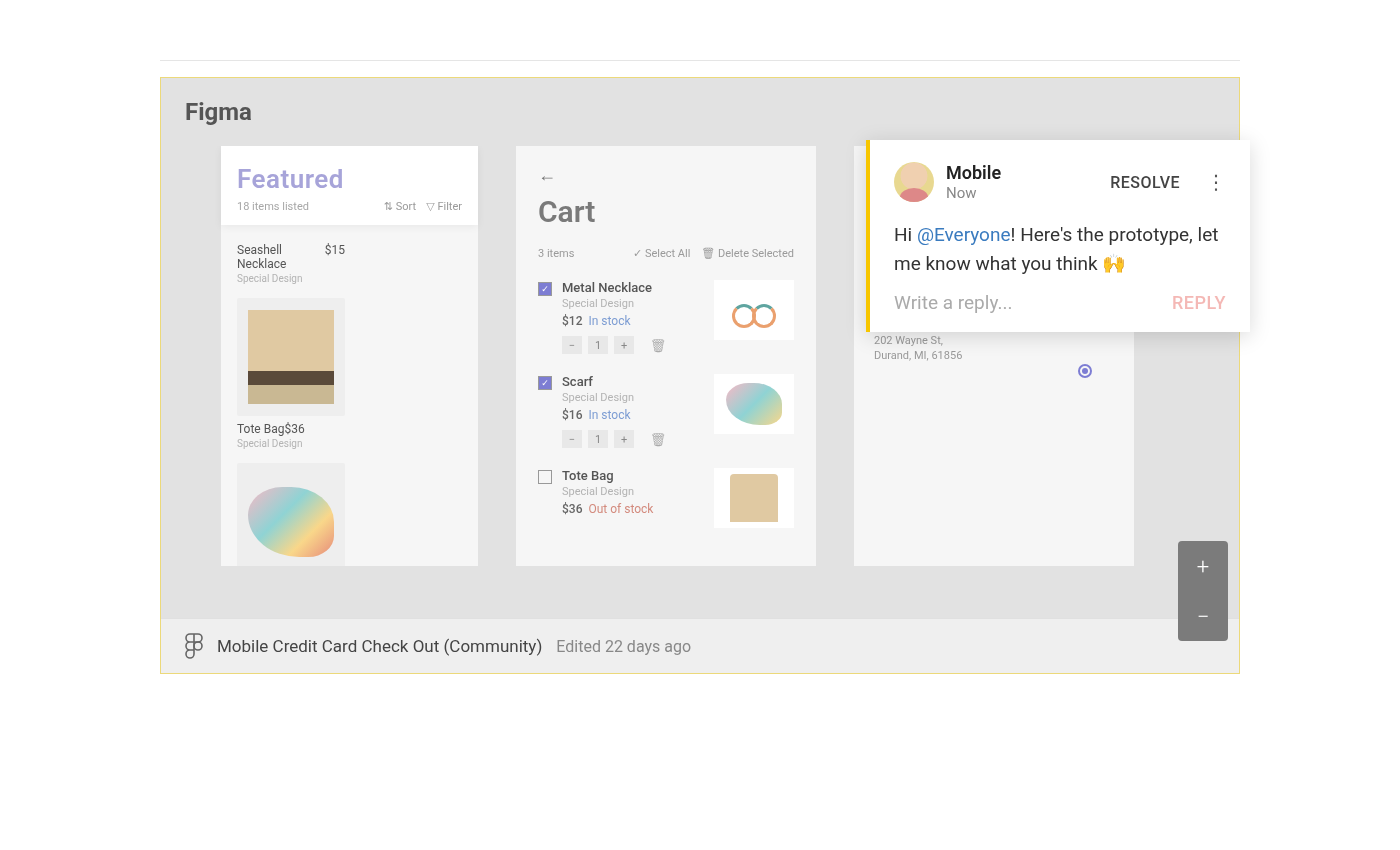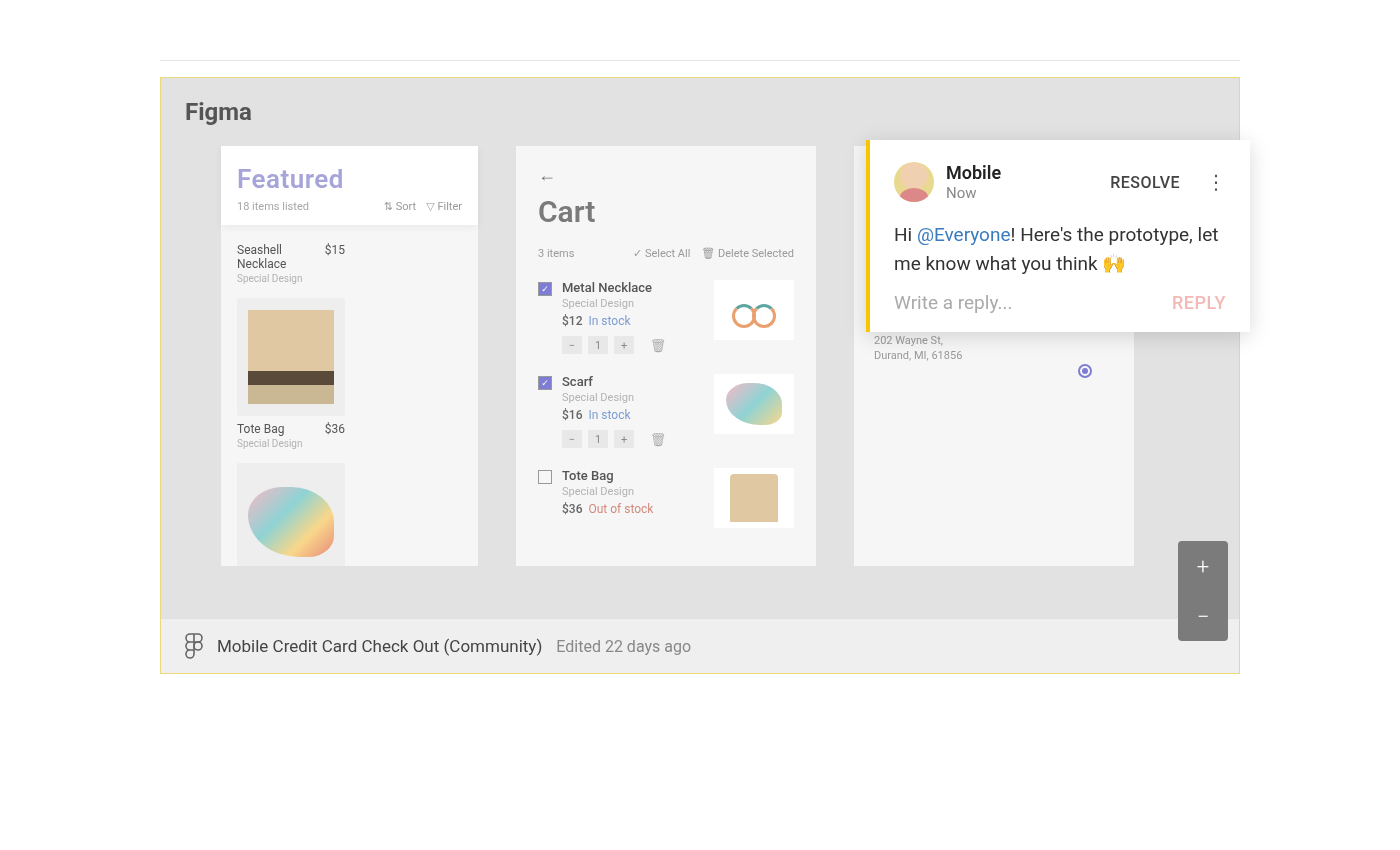--- a/index.html
+++ b/index.html
@@ -14,21 +14,21 @@
 
 .featured-card{background:#f6f6f6;width:257px;position:relative}
 .featured-head{background:#fff;padding:18px 16px 12px;box-shadow:0 2px 8px rgba(0,0,0,.06)}
 .featured-title{color:#a7a4d9;font-size:26px;font-weight:600;letter-spacing:.5px}
 .featured-sub{display:flex;justify-content:space-between;align-items:center;margin-top:6px;font-size:11px;color:#a7a7a7}
 .sortfilter{display:flex;gap:10px}
 .sortfilter span{color:#9a9a9a}
 .grid{display:flex;flex-wrap:wrap;gap:14px;padding:12px 16px}
 .prod{width:108px}
 .prodimg{width:108px;height:118px;background:#eee;border-radius:2px;display:flex;align-items:center;justify-content:center}
-.prod .row{display:flex;justify-content:space-between;margin-top:6px;font-size:12px;color:#555}
+.prod .row{display:flex;margin-top:6px;font-size:12px;color:#555}
 .prod .sub{font-size:10px;color:#b3b3b3;margin-top:2px}
 
 .scarf-swatch{width:80%;height:60%;background:linear-gradient(135deg,#f8b9c5 0%,#8fd3d4 40%,#f9d78a 70%,#e68a7a 100%);border-radius:40% 50% 30% 60%}
 .tote-swatch{width:80%;height:80%;background:linear-gradient(to bottom,#e0c9a2 0%,#e0c9a2 65%,#5a4a3a 65%,#5a4a3a 80%,#c9b893 80%,#c9b893 100%)}
 
 
 .cart-card{background:#f6f6f6;width:300px;padding:18px 22px}
 .back-arrow{font-size:18px;color:#777}
 .cart-title{font-size:30px;color:#7a7a7a;font-weight:600;margin-top:8px}
 .cart-sub{display:flex;justify-content:space-between;margin-top:18px;font-size:11px;color:#a0a0a0}

